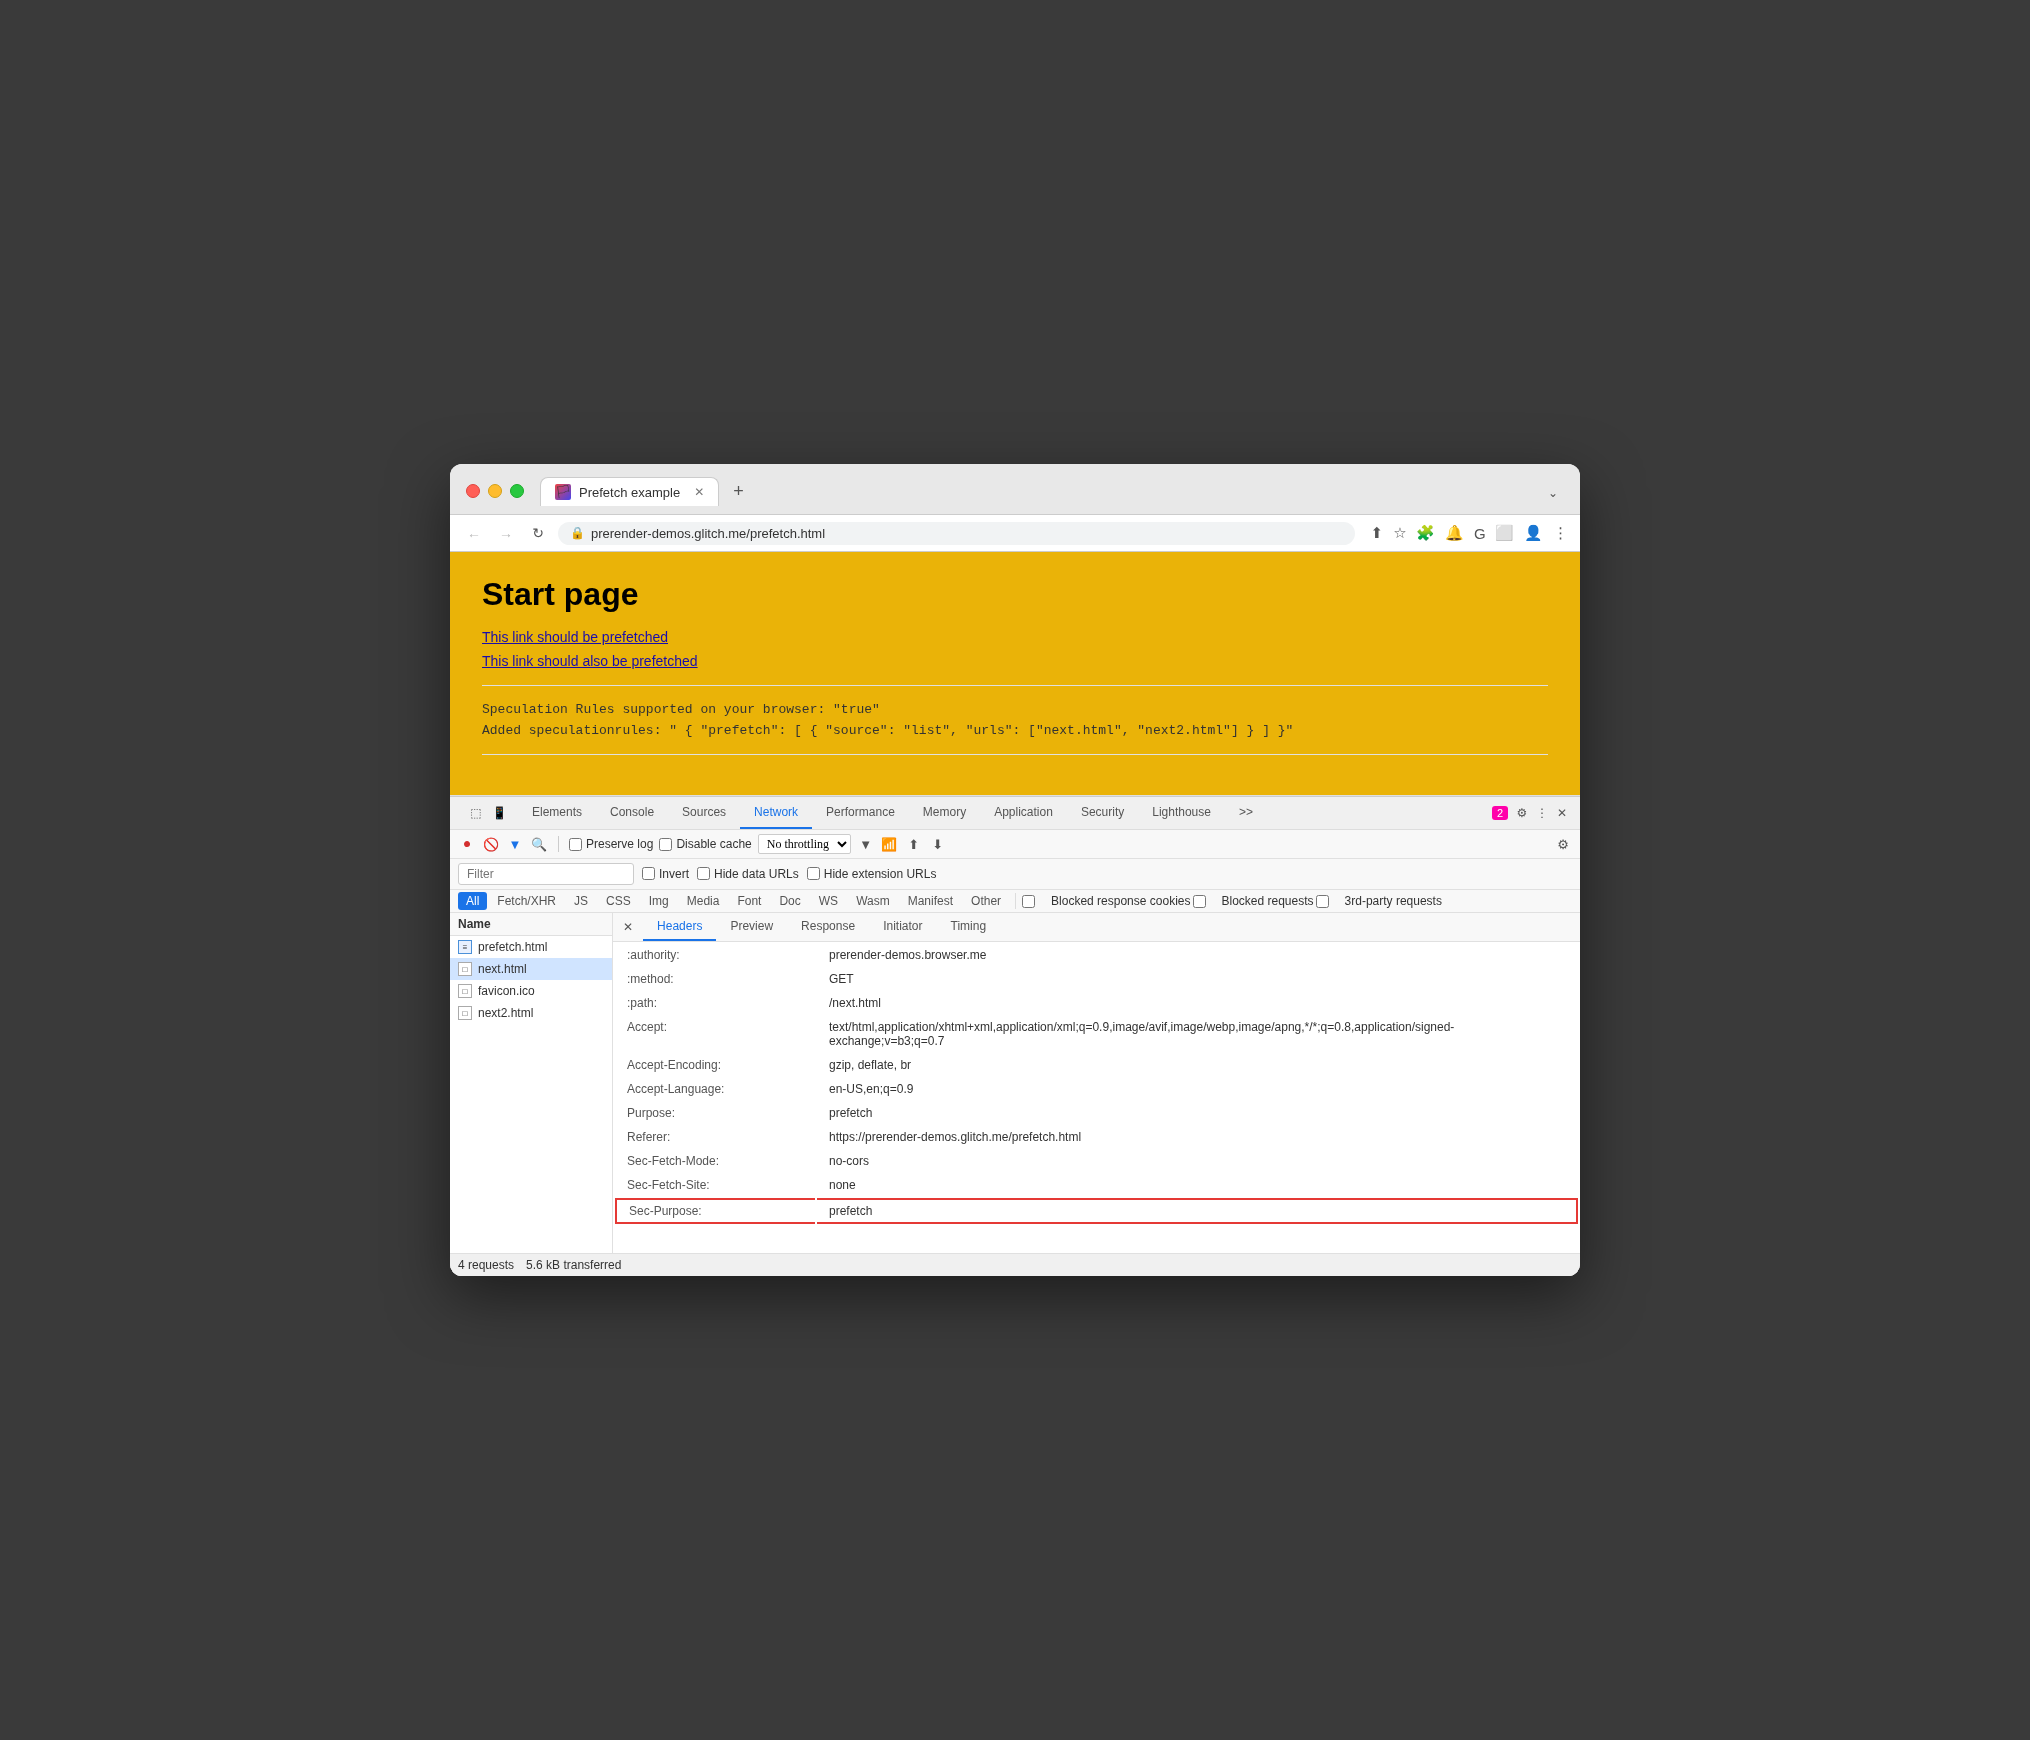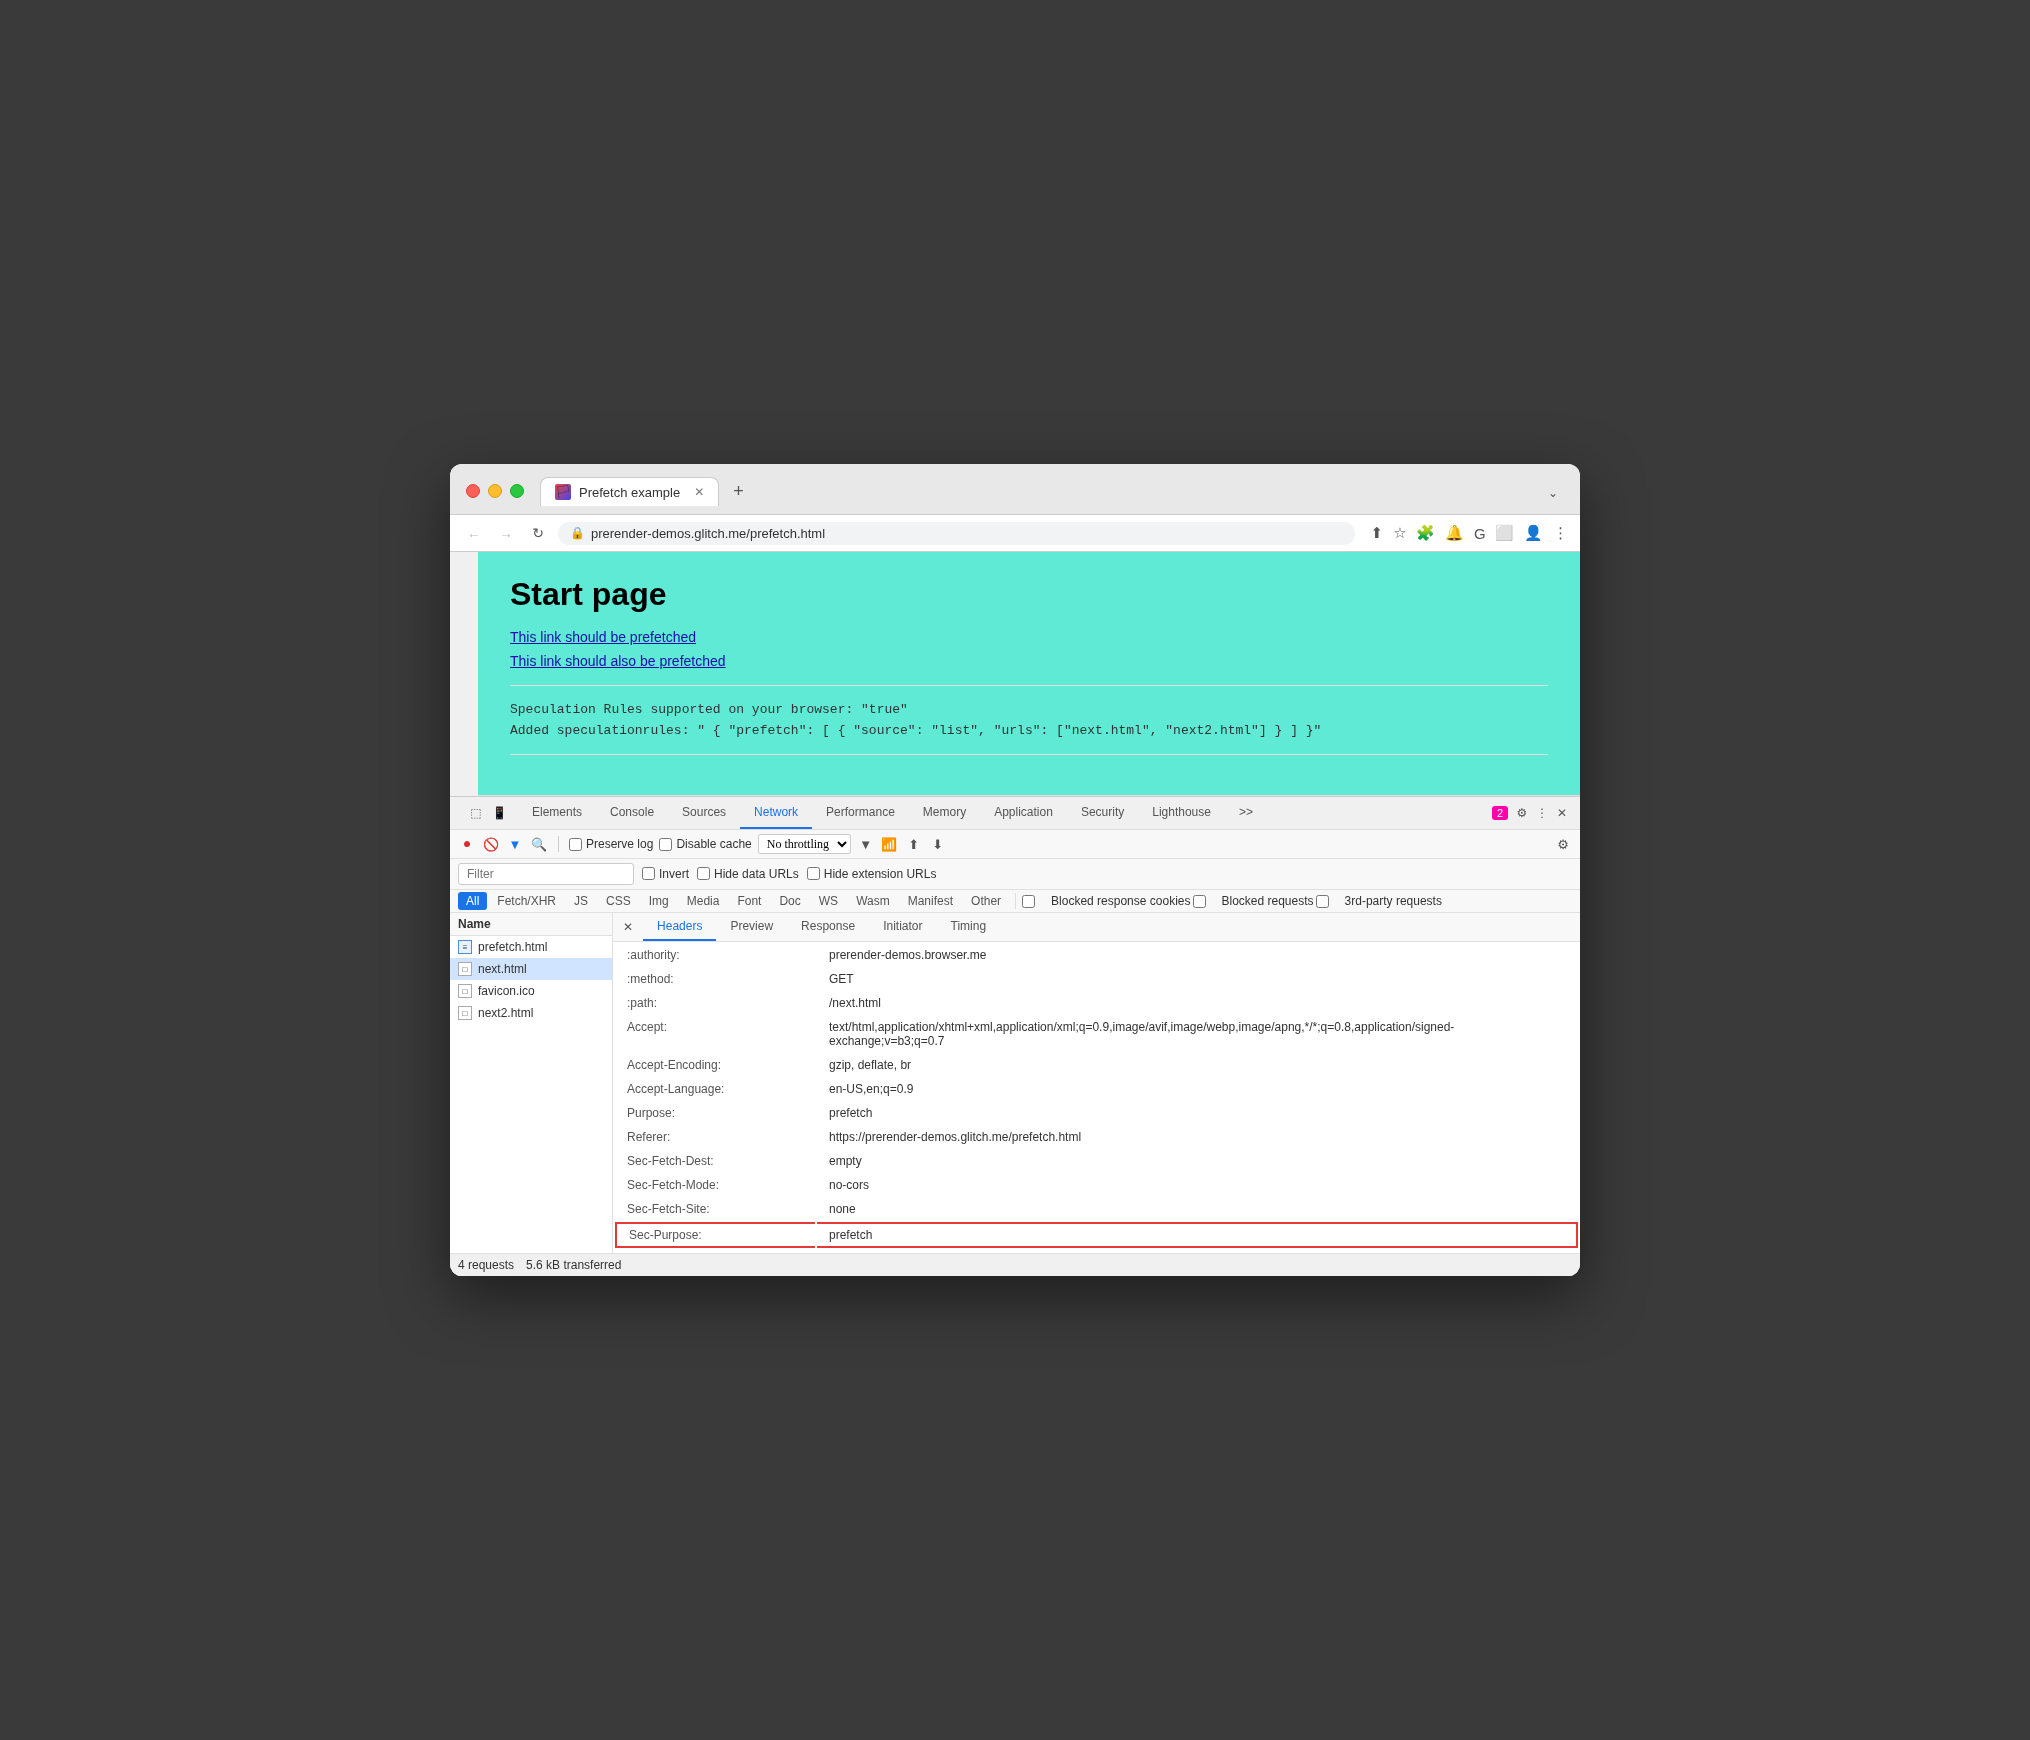--- a/index.html
+++ b/index.html
@@ -116,24 +116,23 @@
       gap: 10px;
       margin-left: 8px;
     }
     .toolbar-icon {
       color: #555;
       font-size: 15px;
       cursor: pointer;
     }
     
     .page-content {
-      background: #5eead4;
+      background: #eab308;
       padding: 24px 32px;
       border-bottom: 1px solid #e0e0e0;
-      margin-left: 28px;
     }
     .page-title {
       font-size: 32px;
       font-weight: bold;
       color: #000;
       margin-bottom: 16px;
     }
     .page-link {
       display: block;
       color: #1a0dab;
@@ -587,24 +586,20 @@
               </tr>
               <tr>
                 <td>Purpose:</td>
                 <td>prefetch</td>
               </tr>
               <tr>
                 <td>Referer:</td>
                 <td>https://prerender-demos.glitch.me/prefetch.html</td>
               </tr>
               <tr>
-                <td>Sec-Fetch-Dest:</td>
-                <td>empty</td>
-              </tr>
-              <tr>
                 <td>Sec-Fetch-Mode:</td>
                 <td>no-cors</td>
               </tr>
               <tr>
                 <td>Sec-Fetch-Site:</td>
                 <td>none</td>
               </tr>
               <tr class="highlighted-row">
                 <td>Sec-Purpose:</td>
                 <td>prefetch</td>

